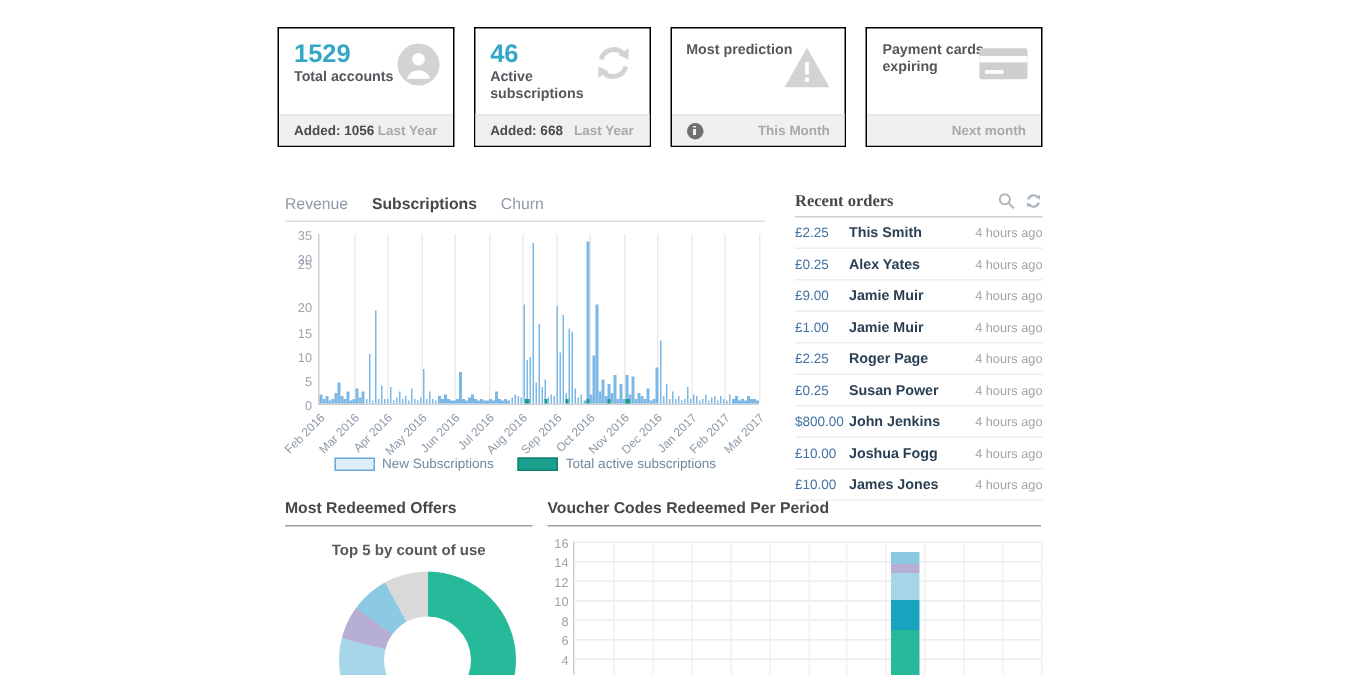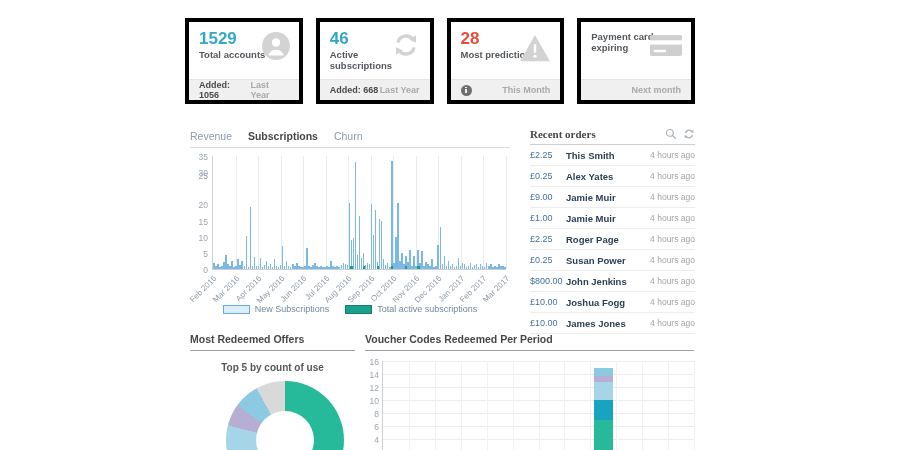--- a/index.html
+++ b/index.html
@@ -4,21 +4,21 @@
 <style>
   html,body{margin:0;padding:0;}
   body{
     width:900px;height:450px;overflow:hidden;position:relative;
     background:#ffffff;color:#515356;
     font-family:"Liberation Sans",sans-serif;
     -webkit-font-smoothing:antialiased;
   }
   
   .cards-row{position:absolute;left:185px;top:18px;width:510px;display:flex;gap:13px;}
-  .card{flex:1;border:4px solid #000000;background:#fff;}
+  .card{flex:1;border:1px solid #000000;background:#fff;}
   .card-body{position:relative;padding:8px 10px 5px;height:44px;}
   .stat-value{font-size:17px;font-weight:bold;line-height:1.05;}
   .stat-label{font-size:9.5px;font-weight:bold;color:#54585c;line-height:1.2;margin-top:1px;width:74px;}
   .card-icon{position:absolute;right:8px;top:9px;width:30px;height:30px;}
   .card-icon.wide{width:34px;height:27px;top:11px;}
   .card-footer{background:#f0f0f0;border-top:1px solid #e4e4e4;height:12px;padding:4px 10px;
     display:flex;justify-content:space-between;align-items:center;font-size:9px;}
   .footer-left{font-weight:bold;color:#4a4a4a;}
   .footer-right{color:#a9a9a9;font-weight:bold;}
   .info-dot{width:11px;height:11px;border-radius:50%;background:#6f6f6f;position:relative;display:inline-block;}
@@ -108,21 +108,20 @@
       </span>
     </div>
     <div class="card-footer">
       <span class="footer-left">Added: 668</span>
       <span class="footer-right">Last Year</span>
     </div>
   </div>
 
   <div class="card">
     <div class="card-body">
-      <div class="stat-value" style="color: rgb(231, 76, 60);">28</div>
       <div class="stat-label">Most prediction</div>
       <span class="card-icon wide">
         <svg viewBox="0 0 36 32" width="34" height="30">
             <path d="M18 2 34 30 H2 Z" fill="#d3d3d3"></path>
             <rect x="16.7" y="12" width="2.6" height="9" fill="#fff"></rect>
             <circle cx="18" cy="24.8" r="1.7" fill="#fff"></circle>
           </svg>
       </span>
     </div>
     <div class="card-footer">

